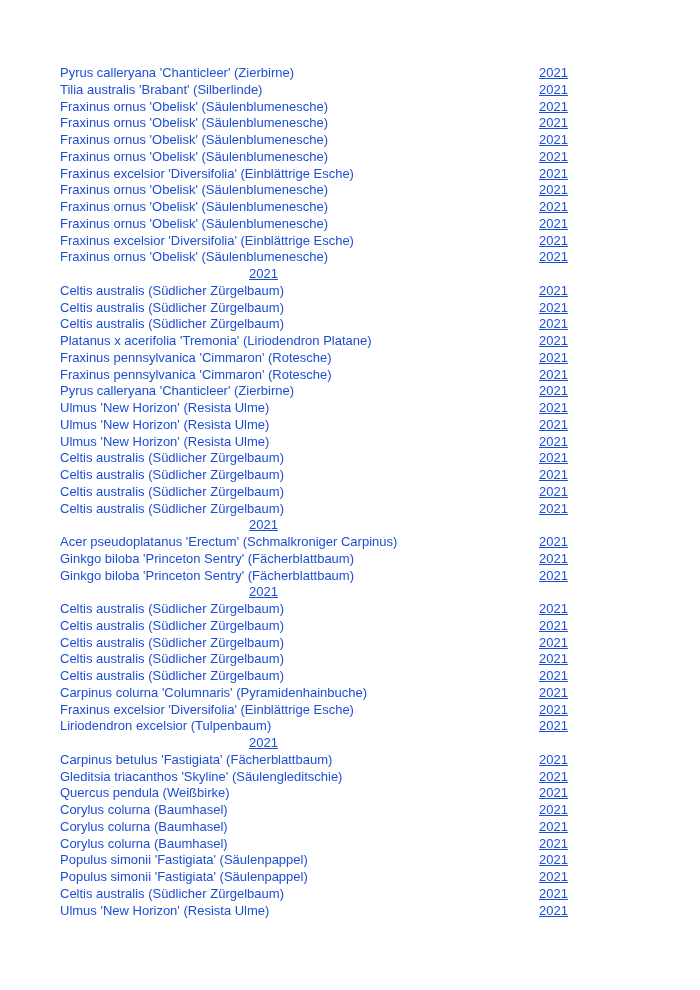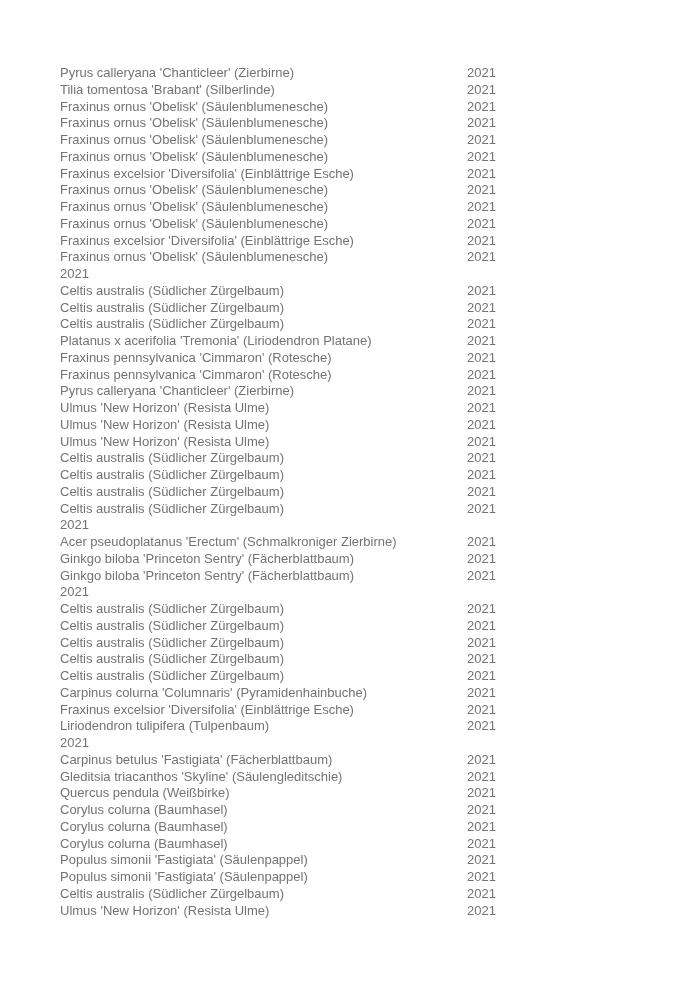--- a/index.html
+++ b/index.html
@@ -27,35 +27,36 @@
     grid-template-columns: 407px 1fr;
     height: 16.76px;
     line-height: 16.76px;
     font-size: 13px;
     white-space: nowrap;
   }
   .tree-row .species {
     overflow: visible;
   }
   .tree-row .year {
-    text-align: left;
+    text-align: center;
+    text-decoration: underline;
   }
 </style>
 </head>
 <body>
 
-<div class="page" style="background: rgb(255, 255, 255); color: #737373;">
+<div class="page" style="background: rgb(255, 255, 255); color: #1d4ed8;">
   <div class="tree-list">
   <div class="tree-row">
     <span class="species">Pyrus calleryana 'Chanticleer' (Zierbirne)</span>
     <span class="year">2021</span>
   </div>
 
   <div class="tree-row">
-    <span class="species">Tilia tomentosa 'Brabant' (Silberlinde)</span>
+    <span class="species">Tilia australis 'Brabant' (Silberlinde)</span>
     <span class="year">2021</span>
   </div>
 
   <div class="tree-row">
     <span class="species">Fraxinus ornus 'Obelisk' (Säulenblumenesche)</span>
     <span class="year">2021</span>
   </div>
 
   <div class="tree-row">
     <span class="species">Fraxinus ornus 'Obelisk' (Säulenblumenesche)</span>
@@ -174,21 +175,21 @@
   <div class="tree-row">
     <span class="species">Celtis australis (Südlicher Zürgelbaum)</span>
     <span class="year">2021</span>
   </div>
 
   <div class="tree-row">
     <span class="year">2021</span>
   </div>
 
   <div class="tree-row">
-    <span class="species">Acer pseudoplatanus 'Erectum' (Schmalkroniger Zierbirne)</span>
+    <span class="species">Acer pseudoplatanus 'Erectum' (Schmalkroniger Carpinus)</span>
     <span class="year">2021</span>
   </div>
 
   <div class="tree-row">
     <span class="species">Ginkgo biloba 'Princeton Sentry' (Fächerblattbaum)</span>
     <span class="year">2021</span>
   </div>
 
   <div class="tree-row">
     <span class="species">Ginkgo biloba 'Princeton Sentry' (Fächerblattbaum)</span>
@@ -228,21 +229,21 @@
     <span class="species">Carpinus colurna 'Columnaris' (Pyramidenhainbuche)</span>
     <span class="year">2021</span>
   </div>
 
   <div class="tree-row">
     <span class="species">Fraxinus excelsior 'Diversifolia' (Einblättrige Esche)</span>
     <span class="year">2021</span>
   </div>
 
   <div class="tree-row">
-    <span class="species">Liriodendron tulipifera (Tulpenbaum)</span>
+    <span class="species">Liriodendron excelsior (Tulpenbaum)</span>
     <span class="year">2021</span>
   </div>
 
   <div class="tree-row">
     <span class="year">2021</span>
   </div>
 
   <div class="tree-row">
     <span class="species">Carpinus betulus 'Fastigiata' (Fächerblattbaum)</span>
     <span class="year">2021</span>

